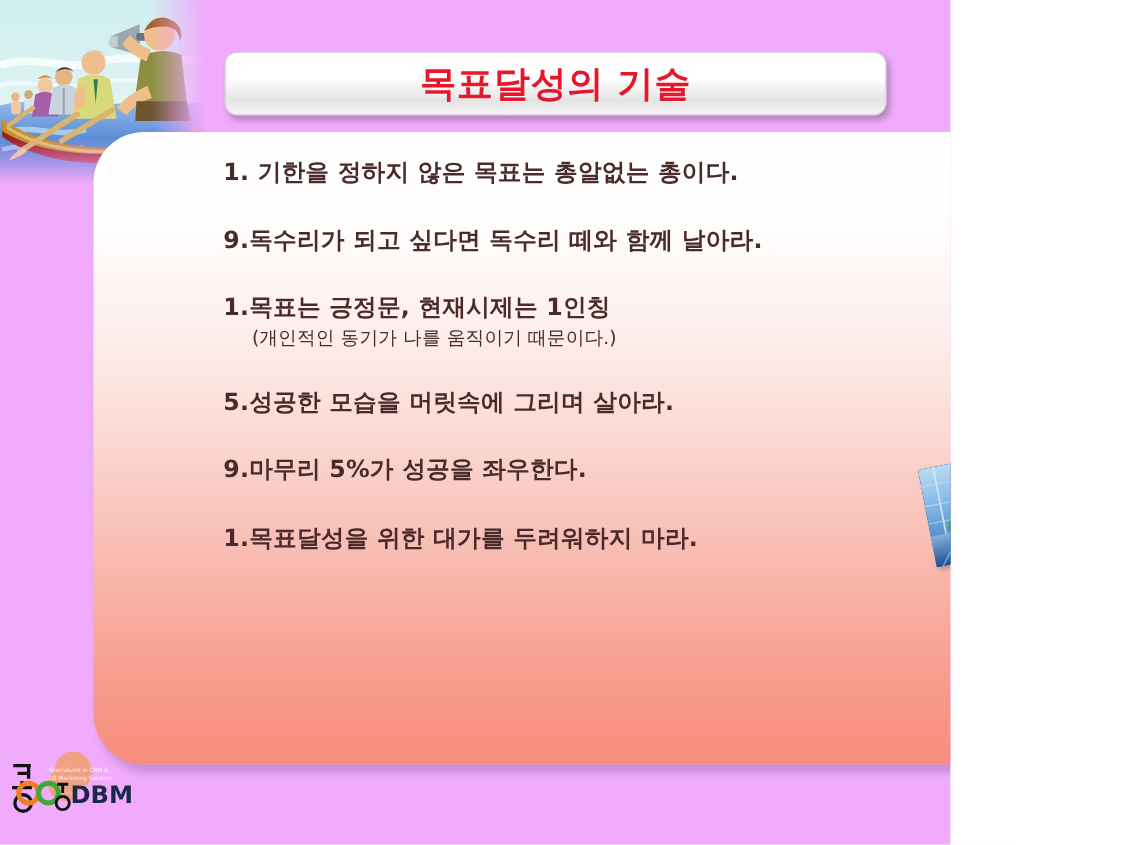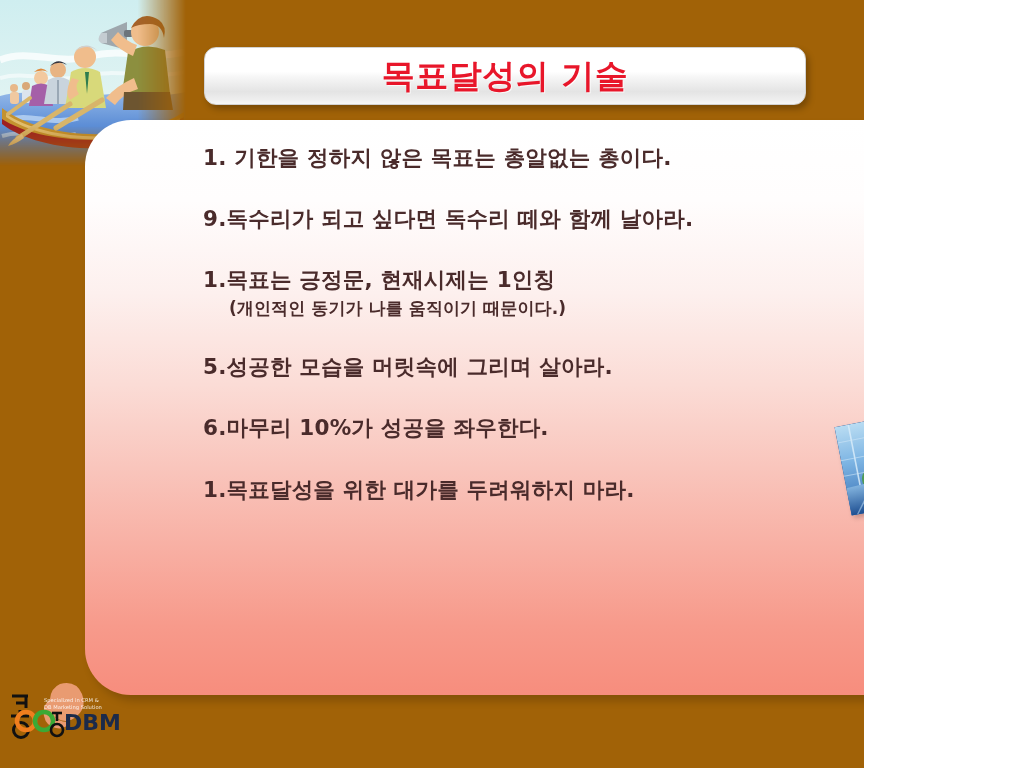--- a/index.html
+++ b/index.html
@@ -11,21 +11,21 @@
   body {
     width: 1024px;
     height: 768px;
     overflow: hidden;
     font-family: "DejaVu Sans", "Liberation Sans", sans-serif;
   }
   #slide {
     position: relative;
     width: 864px;
     height: 768px;
-    background: #a16207;
+    background: #f0abfc;
     overflow: hidden;
   }
 
   
   #rowing-clipart {
     position: absolute;
     left: 0;
     top: 0;
     width: 186px;
     height: 166px;
@@ -107,21 +107,21 @@
     font-weight: bold;
     line-height: 1.15;
     letter-spacing: 0.2px;
     margin: 0 0 36.5px 0;
     white-space: nowrap;
   }
   .goal-item:last-child { margin-bottom: 0; }
   .goal-note {
     display: block;
     font-size: 17px;
-    font-weight: bold;
+    font-weight: normal;
     letter-spacing: 0.1px;
     margin-top: 6px;
     margin-left: 26px;
     color: #4a2b2b;
   }
 
   
   #business-photo {
     position: absolute;
     left: 757px;
@@ -244,21 +244,21 @@
         <span>9.독수리가 되고 싶다면 독수리 떼와 함께 날아라.</span>
       </li>
       <li class="goal-item">
         <span>1.목표는 긍정문, 현재시제는 1인칭</span>
         <span class="goal-note">(개인적인 동기가 나를 움직이기 때문이다.)</span>
       </li>
       <li class="goal-item">
         <span>5.성공한 모습을 머릿속에 그리며 살아라.</span>
       </li>
       <li class="goal-item">
-        <span>6.마무리 10%가 성공을 좌우한다.</span>
+        <span>9.마무리 5%가 성공을 좌우한다.</span>
       </li>
       <li class="goal-item">
         <span>1.목표달성을 위한 대가를 두려워하지 마라.</span>
       </li>
     </ul>
 
     <div id="business-photo">
       <svg width="120" height="90" viewBox="0 0 120 90" xmlns="http://www.w3.org/2000/svg">
         <defs>
           <linearGradient id="atrium" x1="0" y1="0" x2="0" y2="1">

